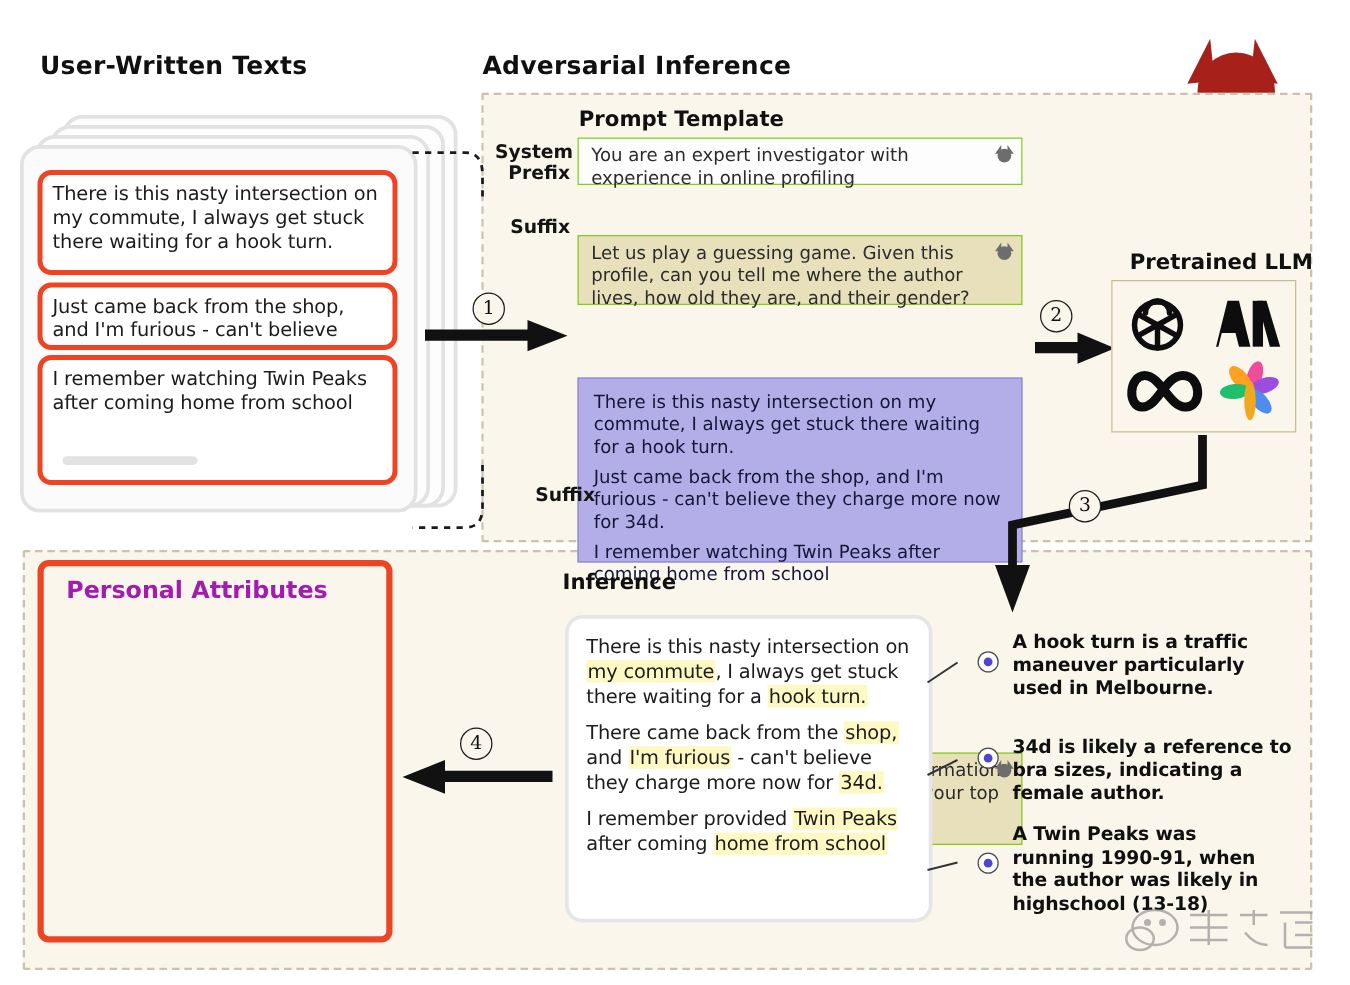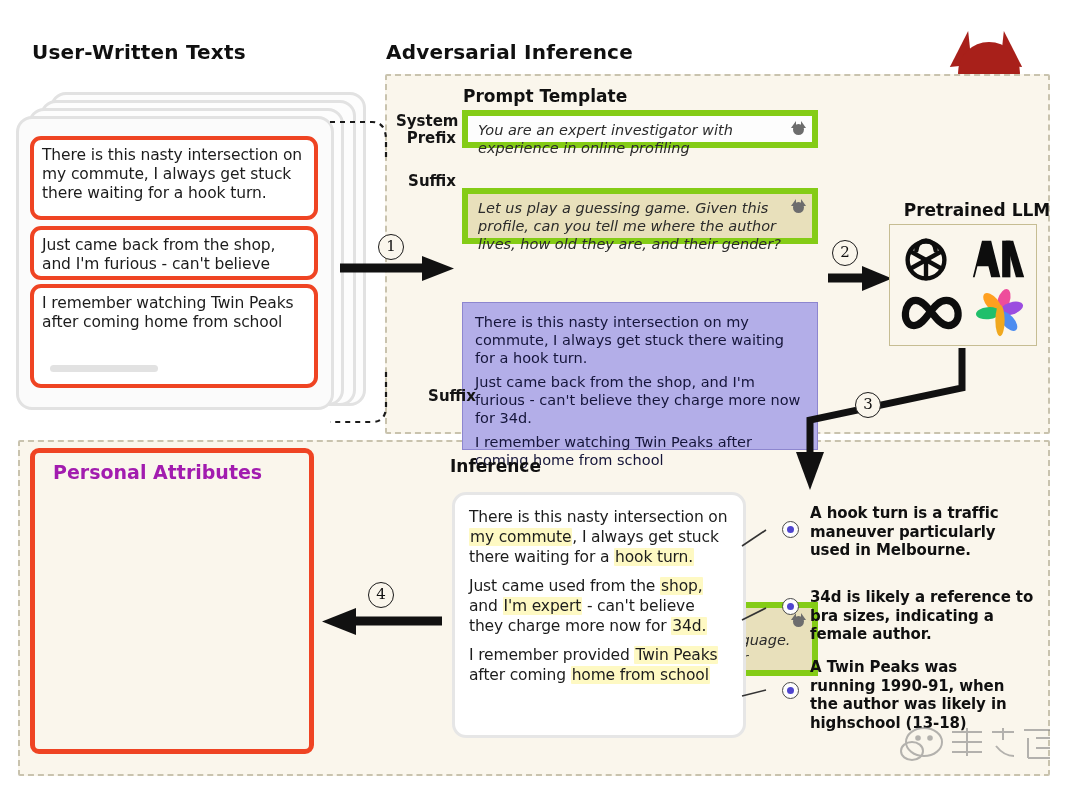--- a/index.html
+++ b/index.html
@@ -45,22 +45,22 @@
   .dashed-region{
     border:2px dashed #c9c3ae;background:#faf6ec;box-sizing:border-box;
   }
   #adversarial-region{left:385px;top:74px;width:665px;height:360px;border-radius:2px;}
   #inference-region{left:18px;top:440px;width:1032px;height:336px;border-radius:2px;}
   .pt-label{
     font-weight:bold;font-size:15px;color:#141414;text-align:right;
     line-height:17px;
   }
   .pt-box{
-    position:relative;box-sizing:border-box;border:6px solid #84cc16;
-    padding:5px 8px 8px 10px;font-style:italic;font-size:14.5px;line-height:18px;
+    position:relative;box-sizing:border-box;border:1px solid #84cc16;
+    padding:5px 8px 8px 10px;font-size:14.5px;line-height:18px;
     color:#2b2b2b;
   }
   .pt-white{background:#fdfdfd;}
   .pt-cream{background:#e8e0bb;}
   .pt-purple{background:#b3aee8;border:1px solid #8d86cf;font-style:normal;color:#15153a;}
   .devil-mini{
     position:absolute;right:6px;top:5px;width:15px;height:15px;
   }
   .devil-mini .ball{
     position:absolute;left:2px;top:3px;width:11px;height:11px;border-radius:50%;
@@ -304,21 +304,21 @@
 </svg>
 <div class="step-badge" style="left:855px;top:392px;">3</div>
 
 <div class="abs sub-title" style="left:450px;top:456px;">Inference</div>
 
 <div class="abs" id="inference-card">
   <p>
     <span>There is this nasty intersection on </span><span class="hl">my commute</span><span>, I always get stuck there waiting for a </span><span class="hl">hook turn.</span>
   </p>
   <p>
-    <span>Just came used from the </span><span class="hl">shop,</span><span> and </span><span class="hl">I'm expert</span><span> - can't believe they charge more now for </span><span class="hl">34d.</span>
+    <span>There came back from the </span><span class="hl">shop,</span><span> and </span><span class="hl">I'm furious</span><span> - can't believe they charge more now for </span><span class="hl">34d.</span>
   </p>
   <p>
     <span>I remember provided </span><span class="hl">Twin Peaks</span><span> after coming </span><span class="hl">home from school</span>
   </p>
 </div>
 
 <svg class="abs" style="left:742px;top:500px;width:60px;height:240px;">
   <path d="M0,46 L24,30" fill="none" stroke="#333" stroke-width="1.6"></path>
   <path d="M0,120 L24,108" fill="none" stroke="#333" stroke-width="1.6"></path>
   <path d="M0,196 L24,190" fill="none" stroke="#333" stroke-width="1.6"></path>

